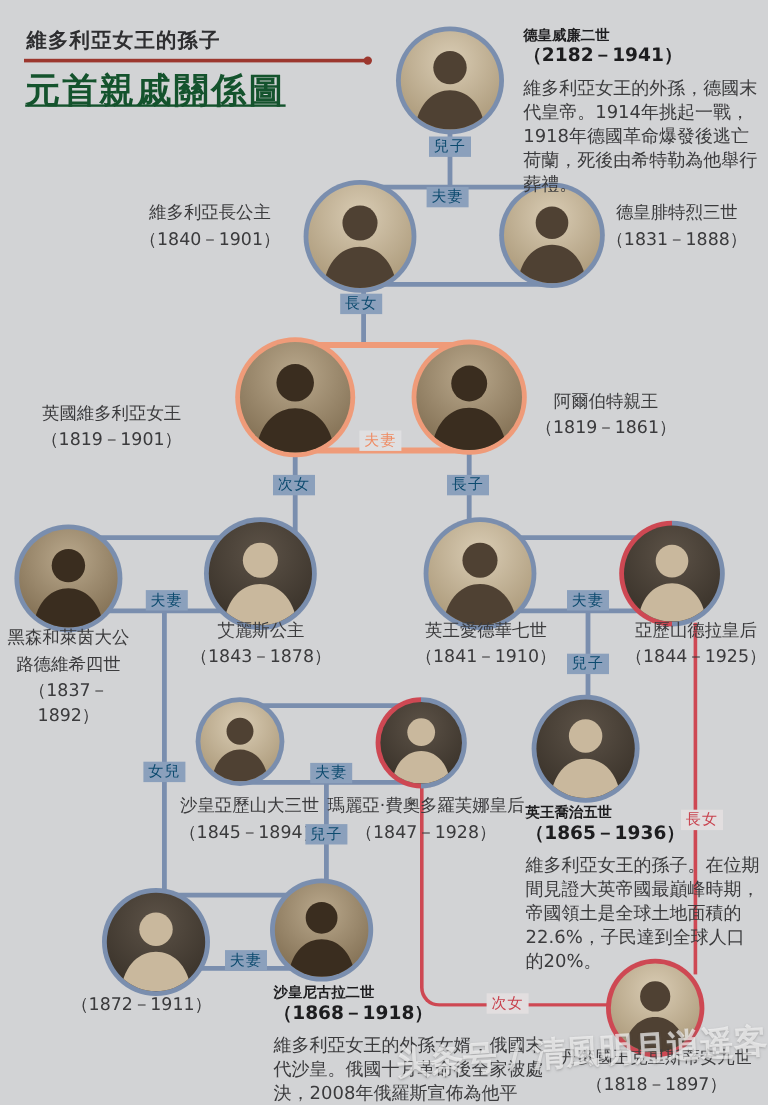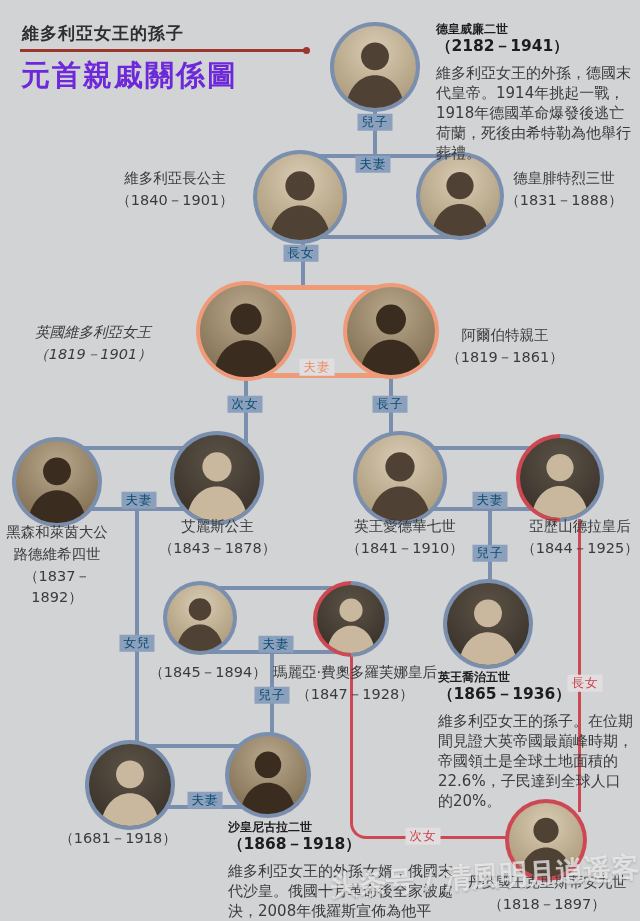--- a/index.html
+++ b/index.html
@@ -6,21 +6,21 @@
   .canvas {
     position:relative; width:640px; height:921px;
     background:#d2d3d5; overflow:hidden;
     font-family:"DejaVu Sans","Liberation Sans",sans-serif;
     color:#3b3b3d;
   }
   
   .title1 { position:absolute; left:22px; top:22px; font-size:17px; font-weight:bold; color:#2e2e30; letter-spacing:1px; }
   .title-rule { position:absolute; left:20px; top:49px; width:286px; height:3px; background:#9c372e; }
   .title-rule::after { content:""; position:absolute; right:-4px; top:-2px; width:7px; height:7px; border-radius:50%; background:#9c372e; }
-  .title2 { position:absolute; left:21px; top:56px; font-size:29px; font-weight:bold; color:#6d28d9; letter-spacing:2px; }
+  .title2 { position:absolute; left:21px; top:56px; font-size:29px; font-weight:bold; color:#14532d; letter-spacing:2px;text-decoration:underline; }
   
   .vline { position:absolute; width:4px; background:#7a8eae; z-index:1; }
   .vline.red { width:3px; background:#ce4853; }
   .stadium { position:absolute; border:4px solid #7a8eae; z-index:1; }
   .stadium.orange { border:5px solid #ef9b79; }
   .red-elbow { position:absolute; border-left:3px solid #ce4853; border-bottom:3px solid #ce4853;
                border-bottom-left-radius:16px; z-index:1; }
   
   .tag { position:absolute; transform:translate(-50%,-50%); font-size:12.5px; line-height:1;
          padding:2px 4px; white-space:nowrap; z-index:4; letter-spacing:1px; }
@@ -215,21 +215,21 @@
   <div class="tag red" style="left:423px; top:836px;">次女</div>
 
   <div class="nlabel" style="left:100px; top:168px; width:150px;">
     <div>維多利亞長公主</div>
     <div>（1840－1901）</div>
   </div>
   <div class="nlabel" style="left:498px; top:168px; width:132px;">
     <div>德皇腓特烈三世</div>
     <div>（1831－1888）</div>
   </div>
-  <div class="nlabel" style="left:15px; top:322px; width:156px;font-style:italic;">
+  <div class="nlabel" style="left:15px; top:335px; width:156px;">
     <div>英國維多利亞女王</div>
     <div>（1819－1901）</div>
   </div>
   <div class="nlabel" style="left:438px; top:325px; width:134px;">
     <div>阿爾伯特親王</div>
     <div>（1819－1861）</div>
   </div>
   <div class="nlabel" style="left:3px; top:522px; width:108px;">
     <div>黑森和萊茵大公路德維希四世</div>
     <div>（1837－1892）</div>
@@ -240,28 +240,29 @@
   </div>
   <div class="nlabel" style="left:330px; top:516px; width:150px;">
     <div>英王愛德華七世</div>
     <div>（1841－1910）</div>
   </div>
   <div class="nlabel" style="left:505px; top:516px; width:150px;">
     <div>亞歷山德拉皇后</div>
     <div>（1844－1925）</div>
   </div>
   <div class="nlabel" style="left:123px; top:662px; width:170px;">
+    <div>沙皇亞歷山大三世</div>
     <div>（1845－1894）</div>
   </div>
   <div class="nlabel" style="left:265px; top:662px; width:180px;">
     <div>瑪麗亞·費奧多羅芙娜皇后</div>
     <div>（1847－1928）</div>
   </div>
   <div class="nlabel" style="left:18px; top:828px; width:200px;">
-    <div>（1681－1918）</div>
+    <div>（1872－1911）</div>
   </div>
   <div class="nlabel" style="left:462px; top:872px; width:170px;">
     <div>丹麥國王克里斯蒂安九世</div>
     <div>（1818－1897）</div>
   </div>
 
   <div class="bio" style="left:436px; top:22px; width:198px;">
     <div class="nm">德皇威廉二世</div>
     <div class="dt">（2182－1941）</div>
     <div class="tx">維多利亞女王的外孫，德國末代皇帝。1914年挑起一戰，1918年德國革命爆發後逃亡荷蘭，死後由希特勒為他舉行葬禮。</div>

